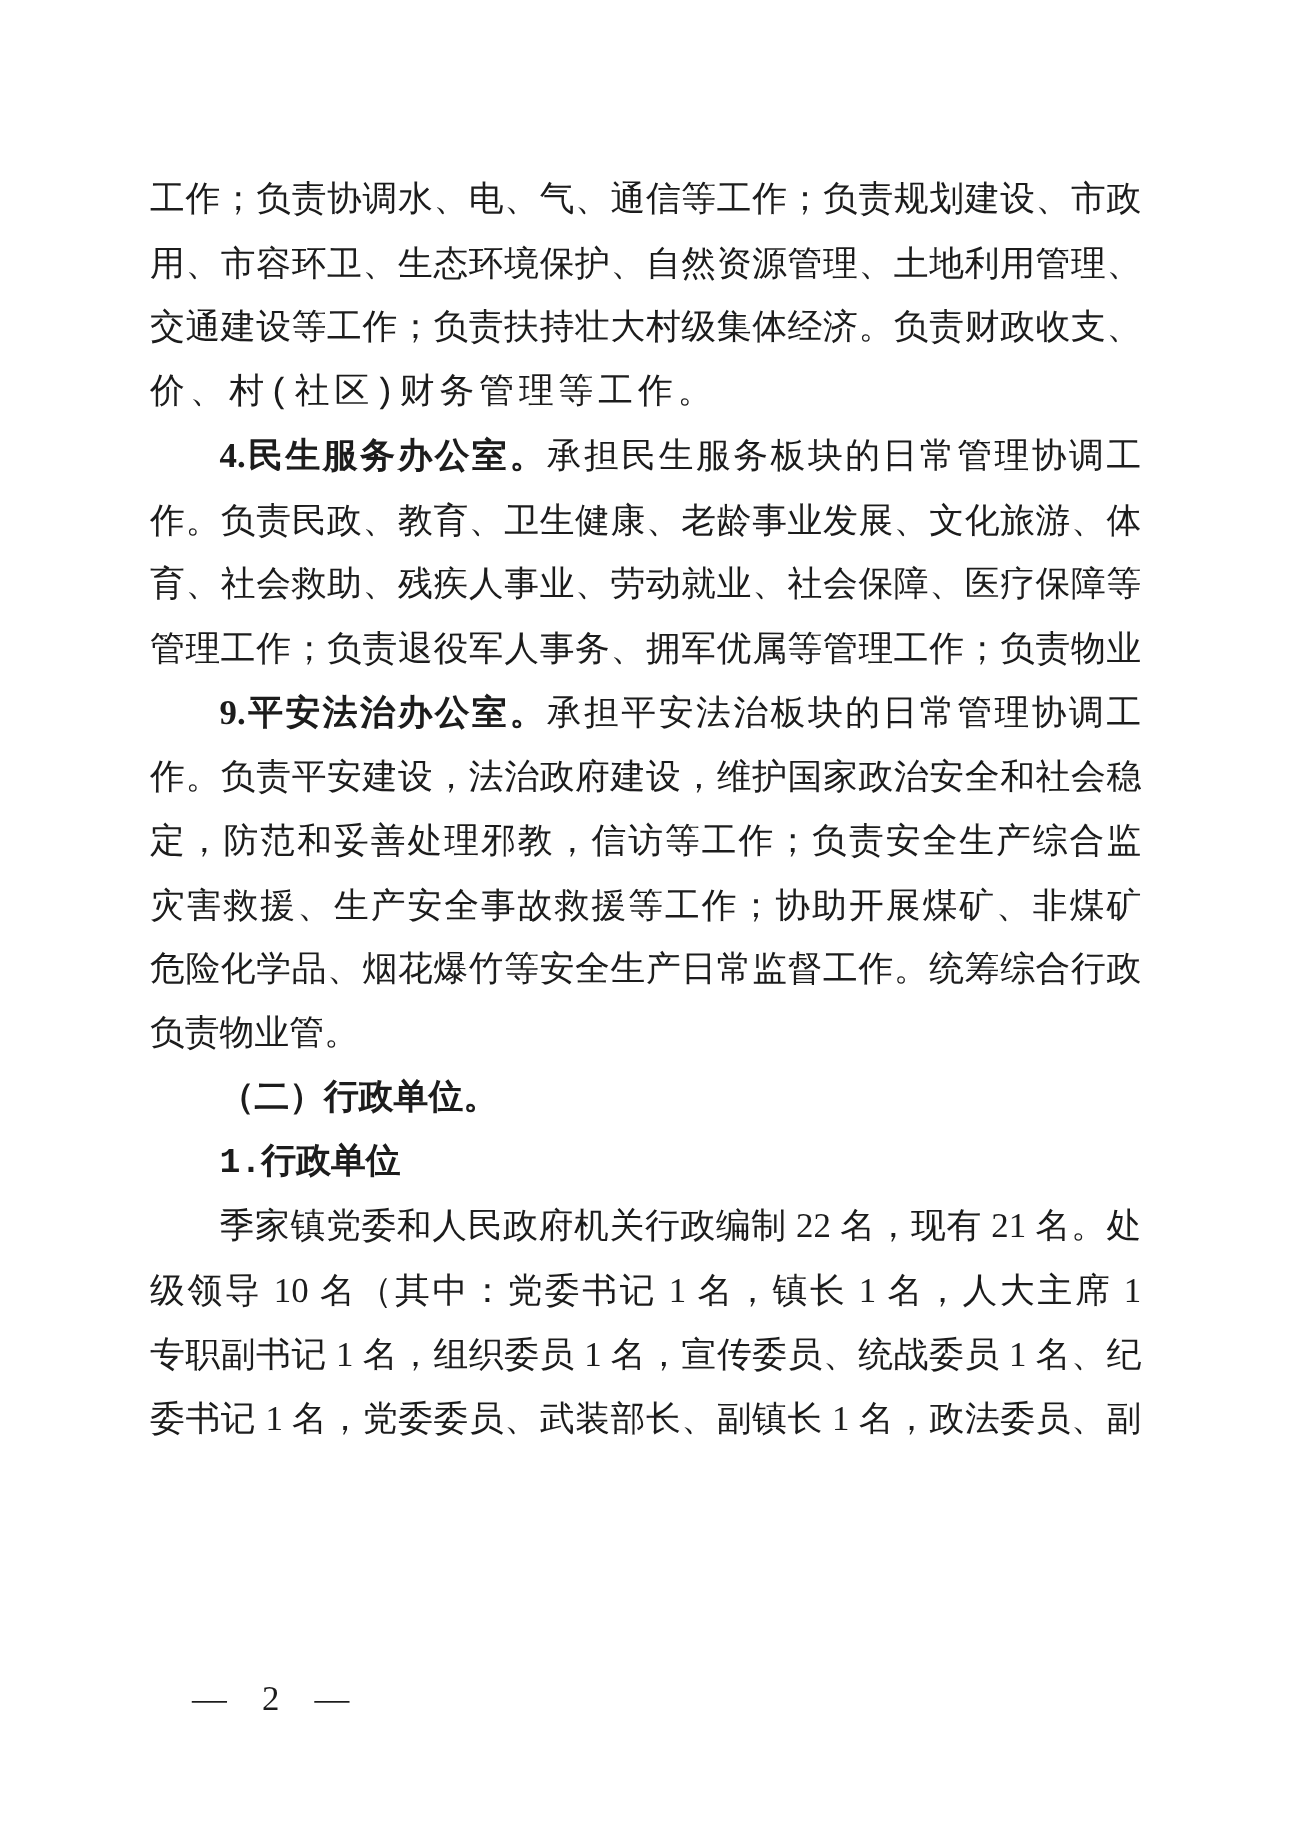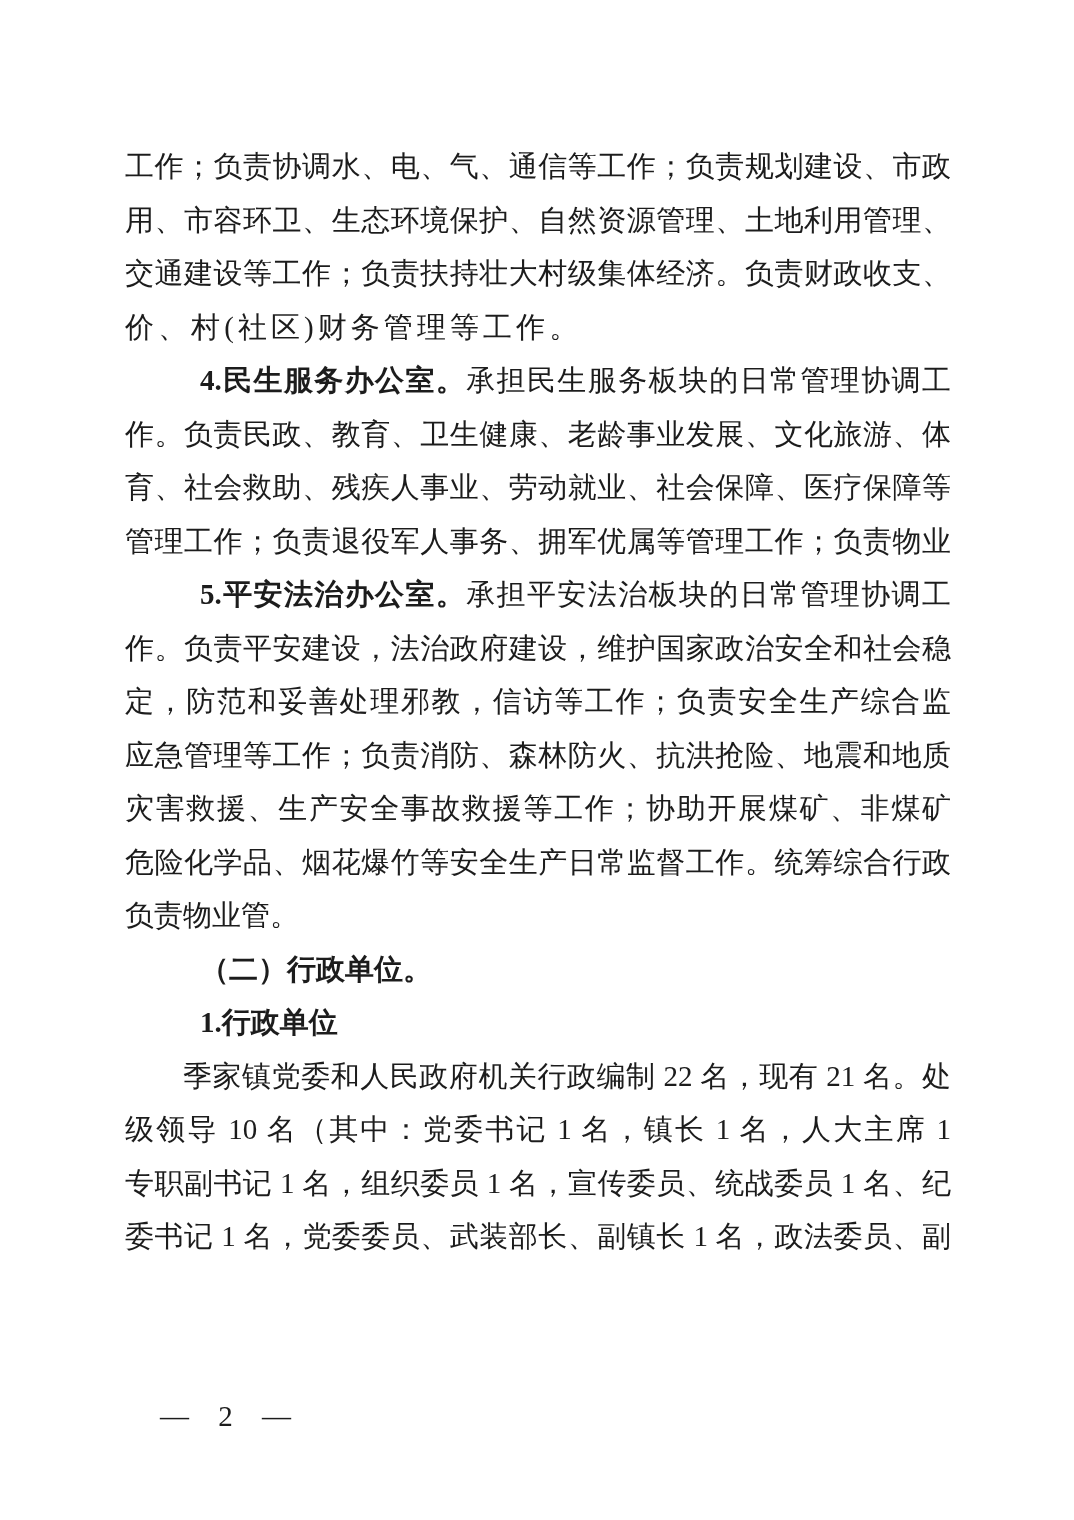--- a/index.html
+++ b/index.html
@@ -28,27 +28,27 @@
     line-height: 53.5px;
     font-size: 29px;
     text-align: justify;
     text-align-last: justify;
     text-justify: inter-character;
     overflow: hidden;
   }
   .line.no-j {
     text-align: left;
     text-align-last: left;
+    font-family: Liberation Mono, monospace;
   }
   .line.ind {
     padding-left: 58px;
   }
   .b {
     font-weight: 700;
-    margin-left: 17px;
   }
   .page-footer {
     position: absolute;
     left: 160px;
     top: 1400px;
     font-size: 29px;
     letter-spacing: 6px;
     word-spacing: 10px;
     color: #1c1c1c;
   }
@@ -59,24 +59,23 @@
 <div class="page">
   <div class="doc-body" id="doc-lines">
       <div class="line">工作；负责协调水、电、气、通信等工作；负责规划建设、市政公</div>
       <div class="line">用、市容环卫、生态环境保护、自然资源管理、土地利用管理、</div>
       <div class="line">交通建设等工作；负责扶持壮大村级集体经济。负责财政收支、</div>
       <div class="line no-j" style="letter-spacing: 0.14em;">价、村(社区)财务管理等工作。</div>
       <div class="line ind"><span class="b">4.民生服务办公室。</span>承担民生服务板块的日常管理协调工</div>
       <div class="line">作。负责民政、教育、卫生健康、老龄事业发展、文化旅游、体</div>
       <div class="line">育、社会救助、残疾人事业、劳动就业、社会保障、医疗保障等</div>
       <div class="line">管理工作；负责退役军人事务、拥军优属等管理工作；负责物业管</div>
-      <div class="line ind"><span class="b">5.平安法治办公室。</span>承担平安法治板块的日常管理协调工</div>
+      <div class="line ind"><span class="b">9.平安法治办公室。</span>承担平安法治板块的日常管理协调工</div>
       <div class="line">作。负责平安建设，法治政府建设，维护国家政治安全和社会稳</div>
       <div class="line">定，防范和妥善处理邪教，信访等工作；负责安全生产综合监管、</div>
-      <div class="line">应急管理等工作；负责消防、森林防火、抗洪抢险、地震和地质</div>
       <div class="line">灾害救援、生产安全事故救援等工作；协助开展煤矿、非煤矿山、</div>
       <div class="line">危险化学品、烟花爆竹等安全生产日常监督工作。统筹综合行政</div>
       <div class="line no-j">负责物业管。</div>
       <div class="line ind no-j b">（二）行政单位。</div>
       <div class="line ind no-j b">1.行政单位</div>
       <div class="line ind">季家镇党委和人民政府机关行政编制 22 名，现有 21 名。处</div>
       <div class="line">级领导 10 名（其中：党委书记 1 名，镇长 1 名，人大主席 1 名，</div>
       <div class="line">专职副书记 1 名，组织委员 1 名，宣传委员、统战委员 1 名、纪</div>
       <div class="line">委书记 1 名，党委委员、武装部长、副镇长 1 名，政法委员、副</div>
     </div>

